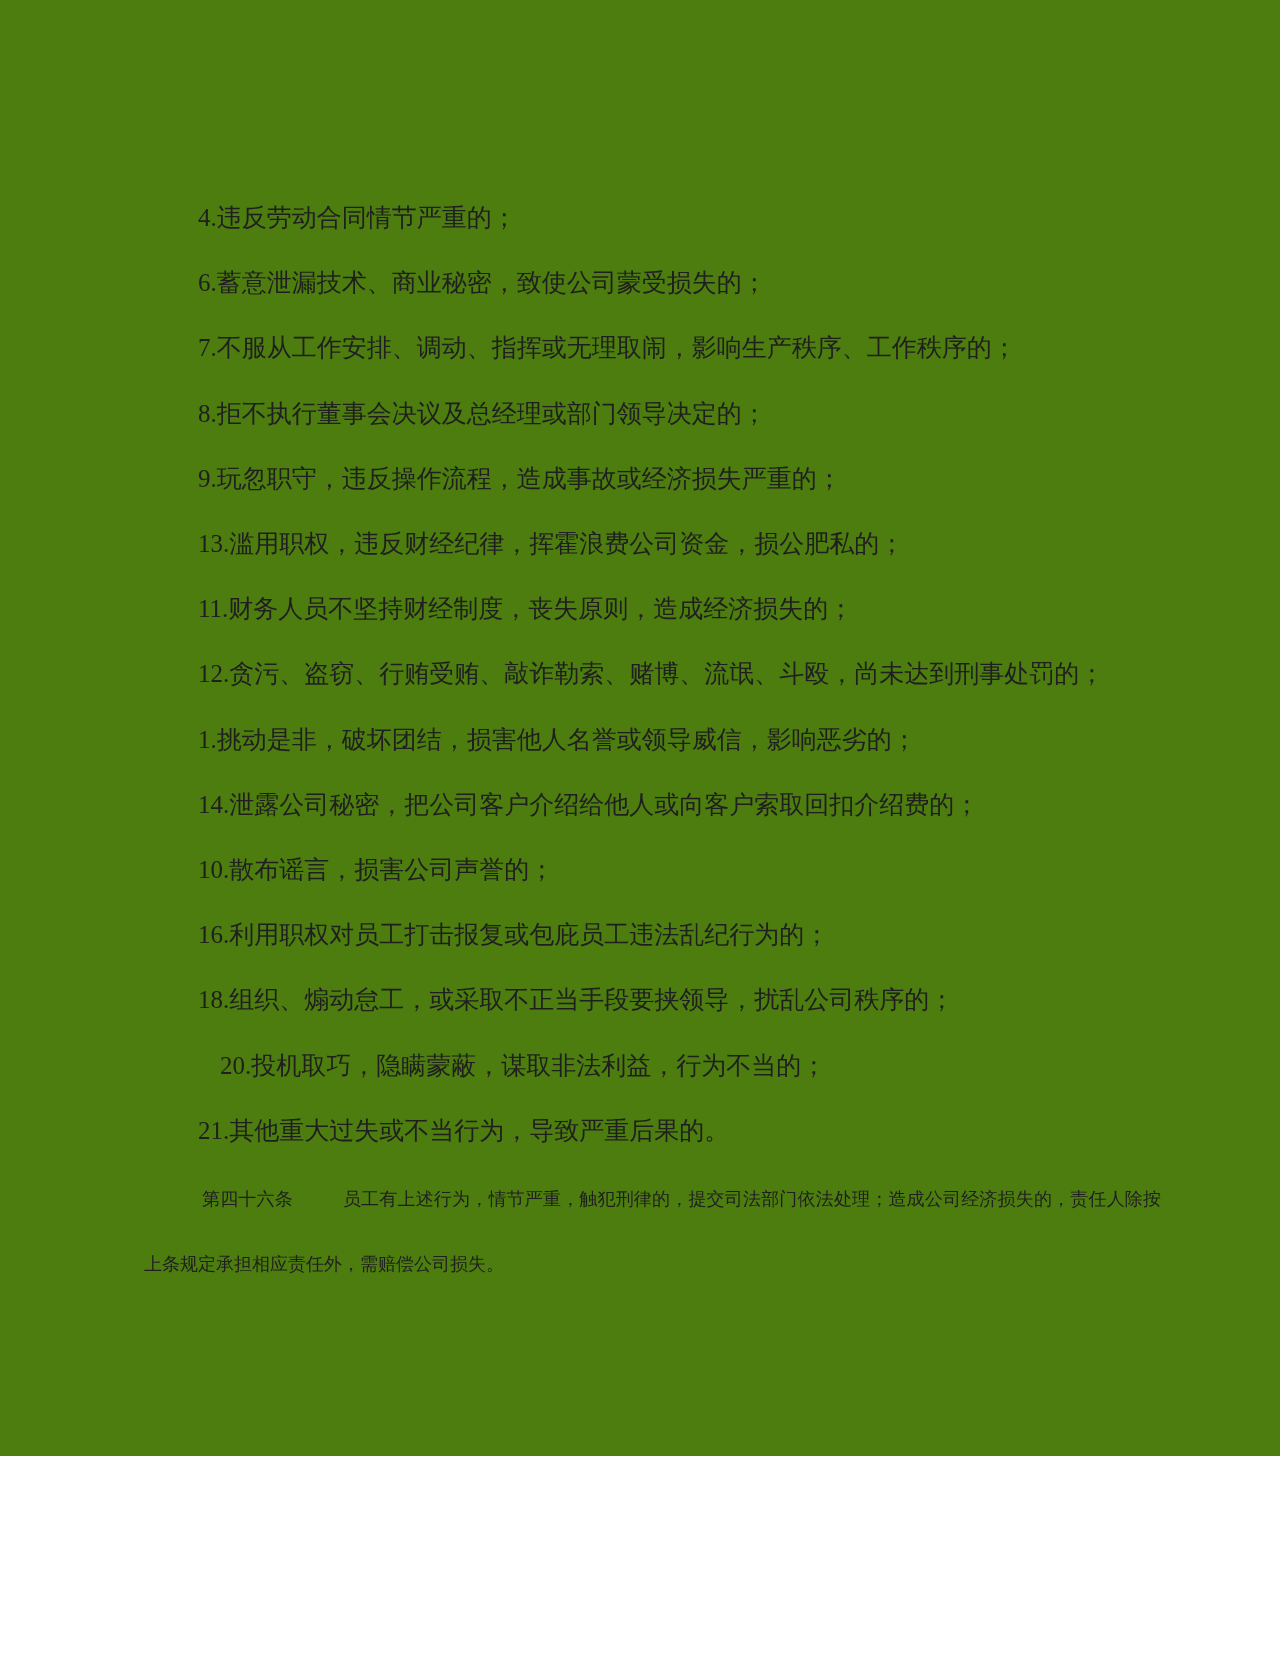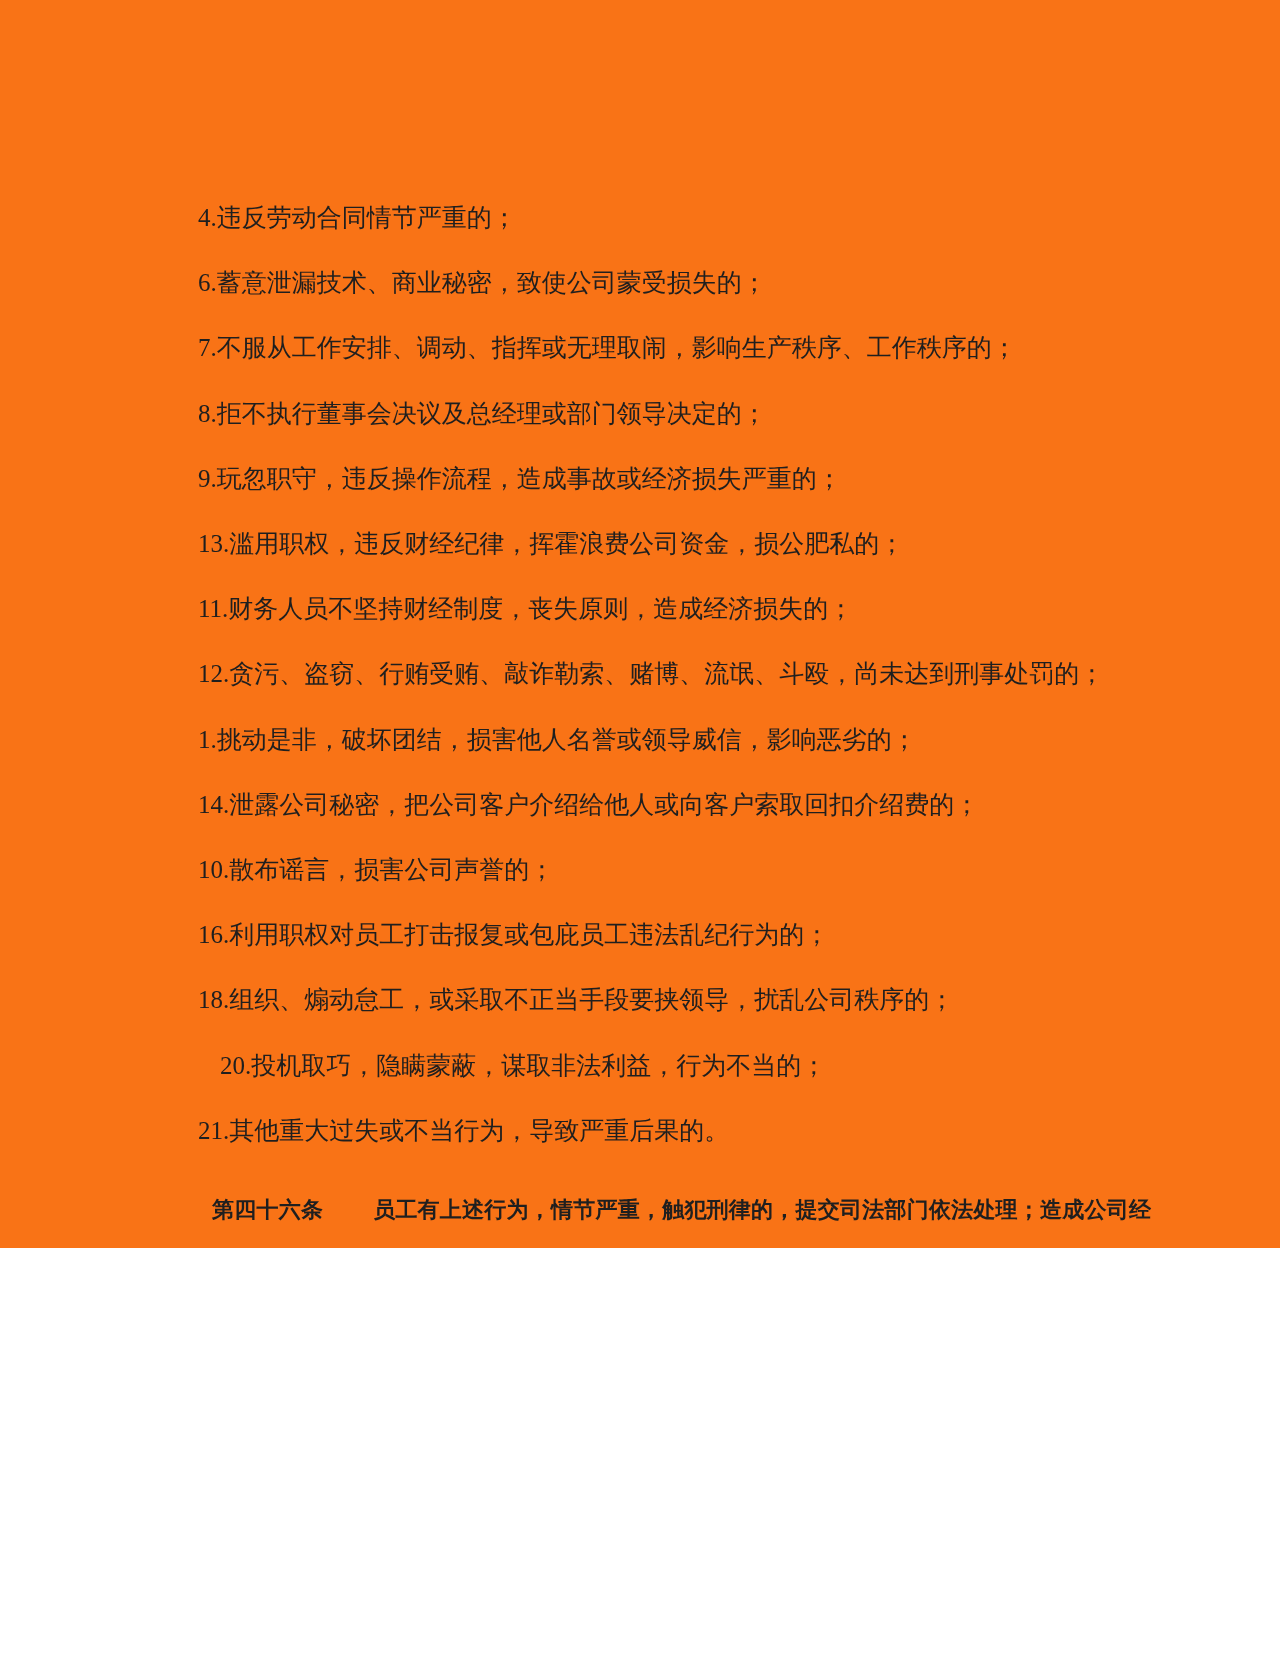--- a/index.html
+++ b/index.html
@@ -3,22 +3,22 @@
 <meta charset="utf-8">
 <style>
   html, body {
     margin: 0;
     padding: 0;
     background: #ffffff;
   }
   .page {
     position: relative;
     width: 1280px;
-    height: 1248px;
-    background: #f97316;
+    height: 1456px;
+    background: #4d7c0f;
     overflow: hidden;
     font-family: "Liberation Serif", "DejaVu Serif", serif;
     color: #1f1f1f;
   }
   .content {
     position: absolute;
     left: 140px;
     top: 185px;
     width: 1025px;
   }
@@ -27,27 +27,26 @@
     padding: 0 0 0 58px;
     font-size: 25px;
     line-height: 65.2px;
     white-space: nowrap;
     letter-spacing: 0;
   }
   .li.extra {
     padding-left: 80px;
   }
   .article {
-    margin: 14px;
-    font-size: 22px;
+    margin: 4px;
+    font-size: 18px;
     line-height: 65.2px;
     text-align: justify;
     text-indent: 58px;
     text-justify: inter-ideograph;
-    font-weight: bold;
   }
   .art-num {
     margin-right: 50px;
   }
   .page-number {
     position: absolute;
     left: 1086px;
     top: 1535px;
     font-size: 18px;
     line-height: 26px;

